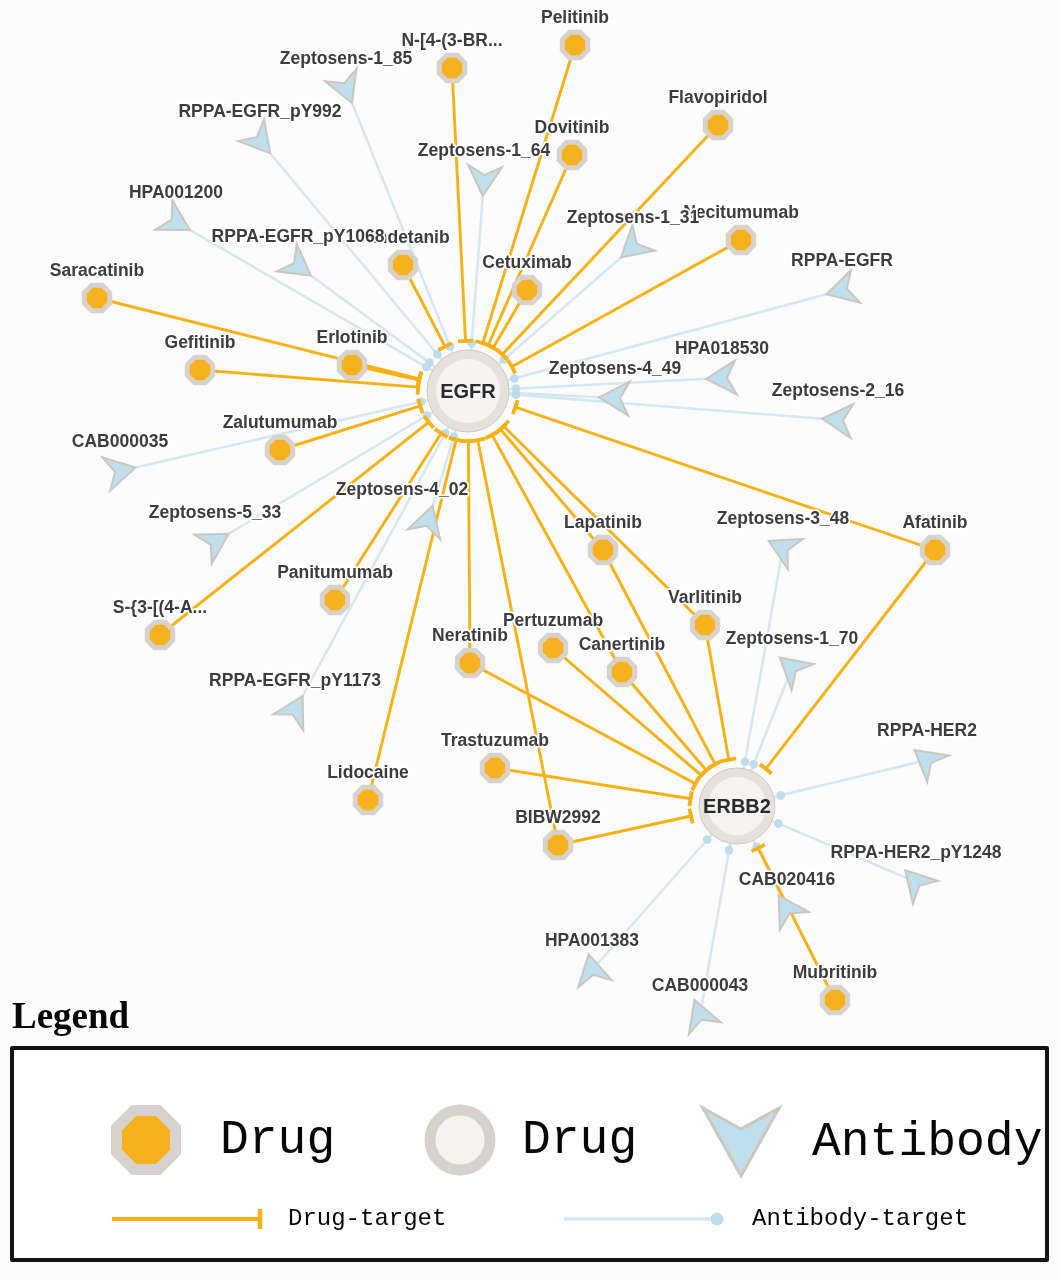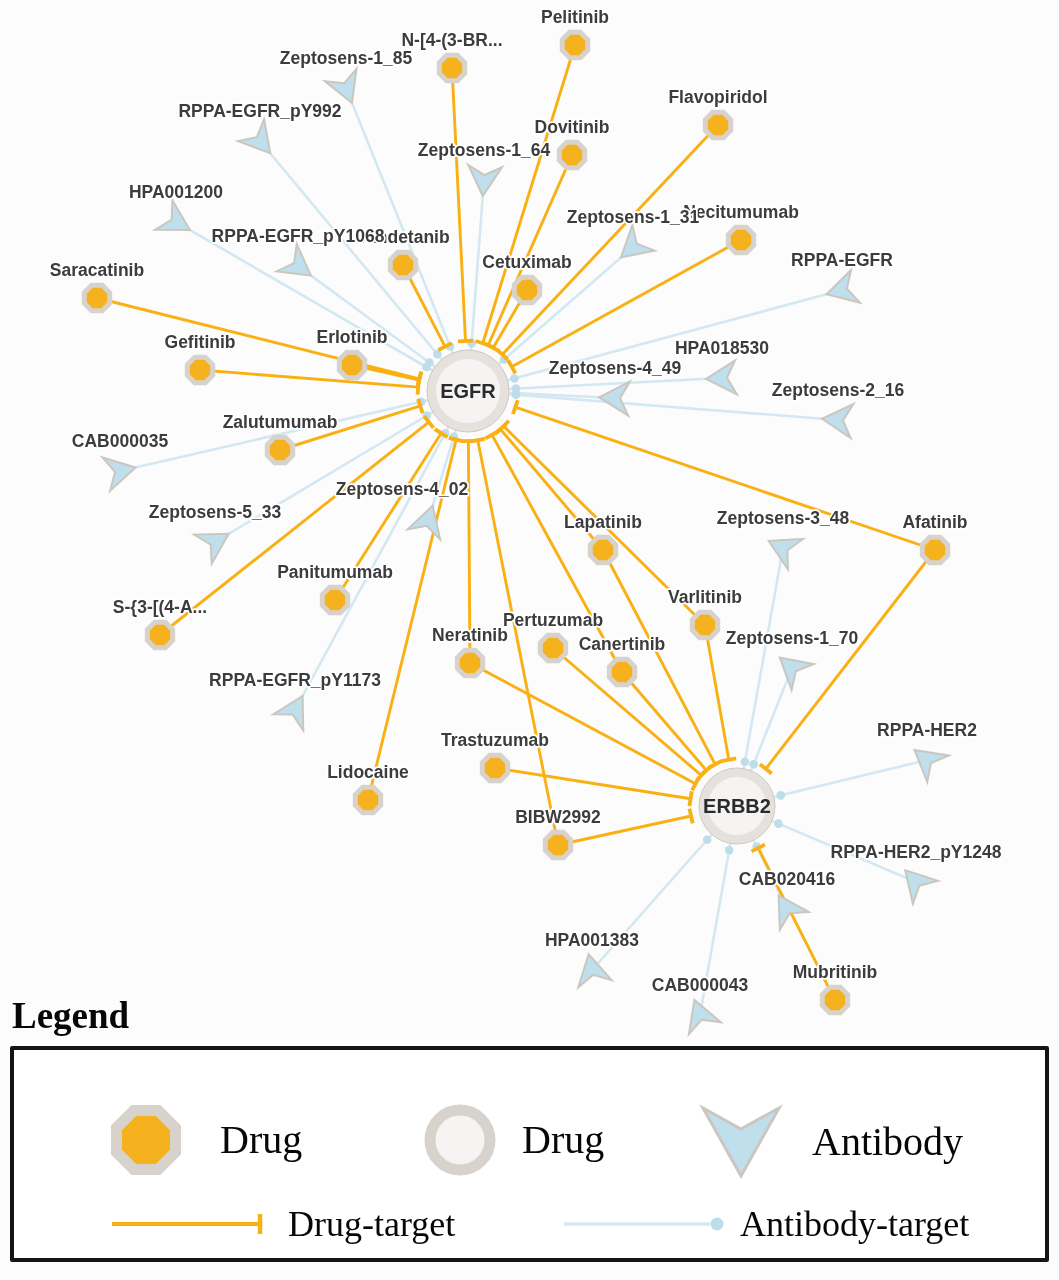--- a/index.html
+++ b/index.html
@@ -27,28 +27,28 @@
   .legend-box{
     position:absolute;left:10px;top:1046px;width:1031px;height:208px;
     border:4px solid var(--legend-border,#141414);
     background:#FFFFFF;border-radius:2px;
   }
   .legend-item{position:absolute;display:flex;align-items:center;}
   .li-drug{left:84px;top:42px;gap:26px;}
   .li-gene{left:404px;top:48px;gap:20px;}
   .li-antibody{left:684px;top:52px;gap:28px;}
   .li-drug-target{left:94px;top:156px;gap:14px;}
-  .li-antibody-target{left:546px;top:156px;gap:12px;}
+  .li-antibody-target{left:546px;top:156px;gap:24px;}
   .big-label{
-    font-family:Liberation Serif, serif;font-size:40px;color:var(--legend-text,#070707);
+    font-family:Liberation Mono, monospace;font-size:48px;color:var(--legend-text,#070707);
     line-height:1;
     text-align:center;
   }
   .edge-label{
-    font-family:Liberation Serif, serif;font-size:36px;color:var(--legend-text,#070707);
+    font-family:Liberation Mono, monospace;font-size:24px;color:var(--legend-text,#070707);
     line-height:1;
   }
   .swatch{display:block;}
 </style>
 </head>
 <body>
 
 <svg id="network-svg" width="1059" height="1280" viewBox="0 0 1059 1280">
     <g>
       <line x1="468" y1="391" x2="346" y2="88" stroke="#D3E8F2" stroke-width="2.6"></line>

